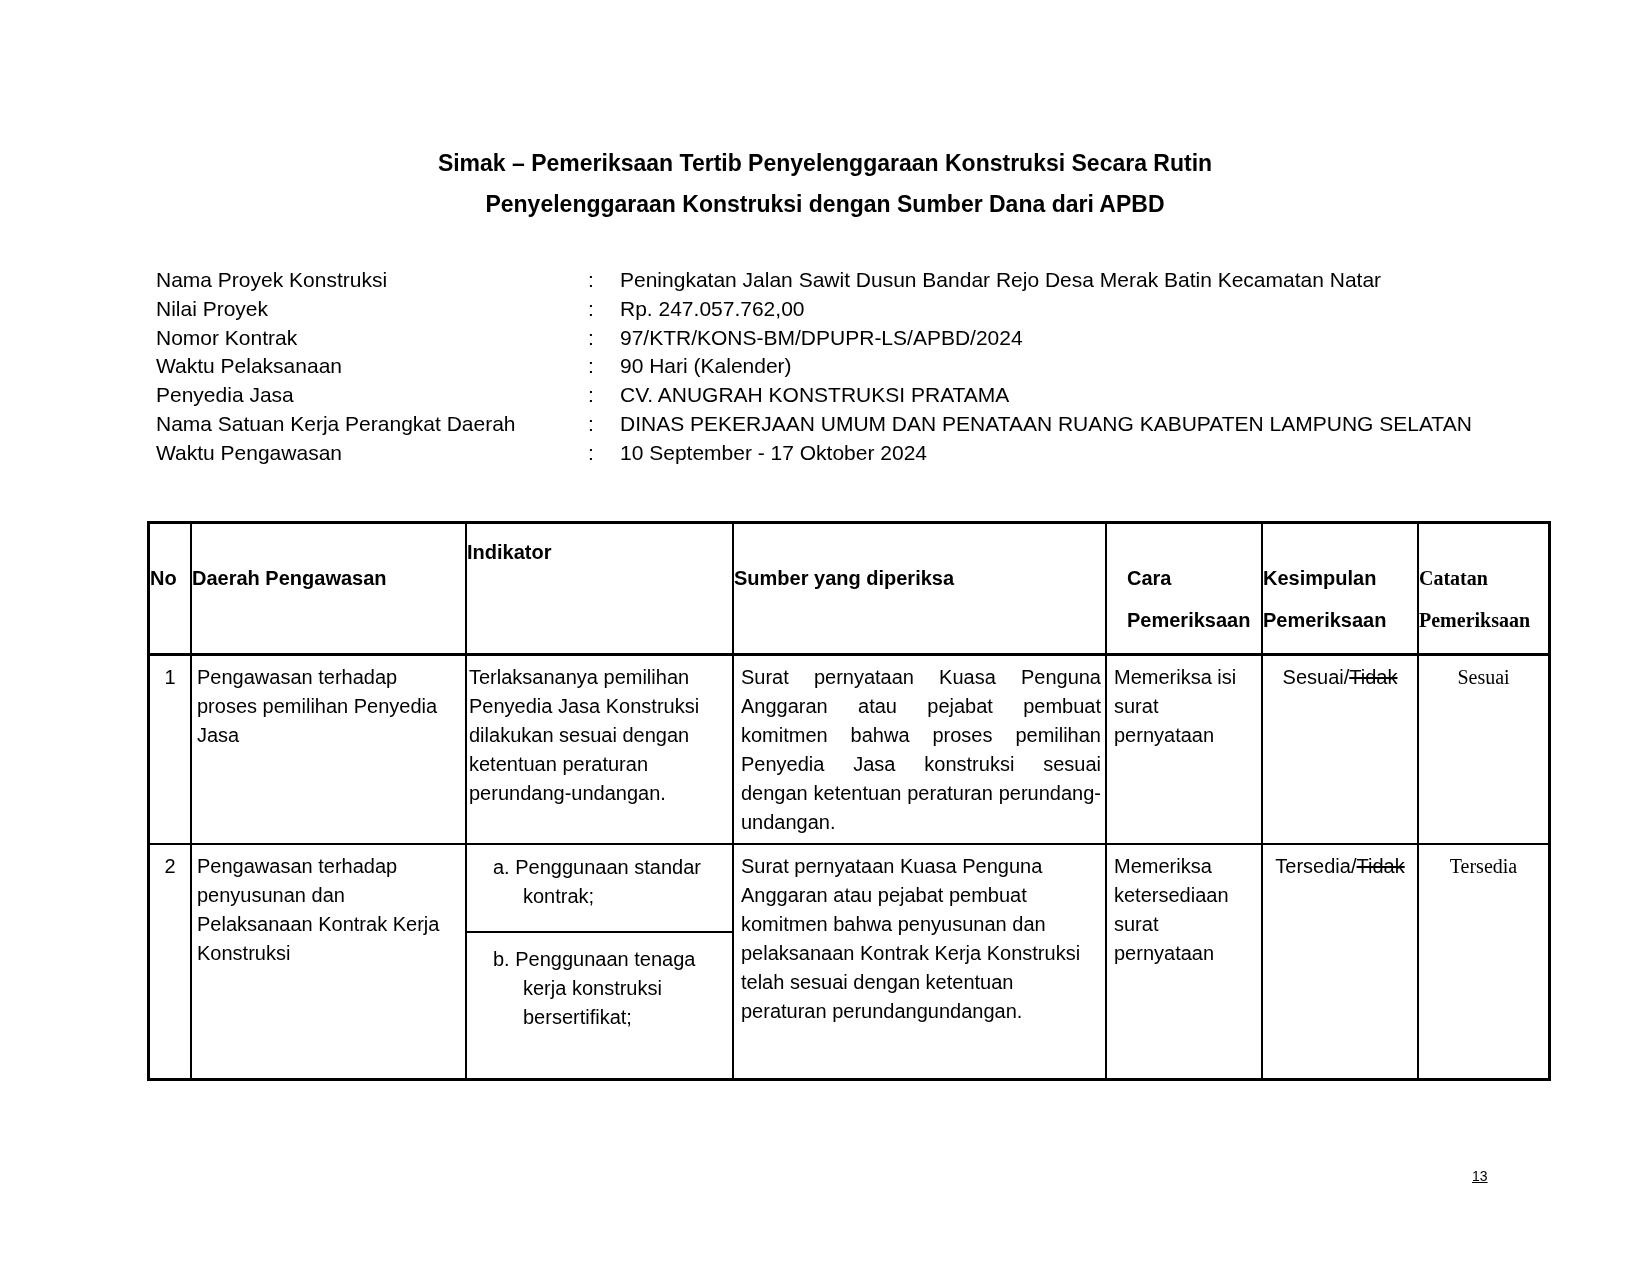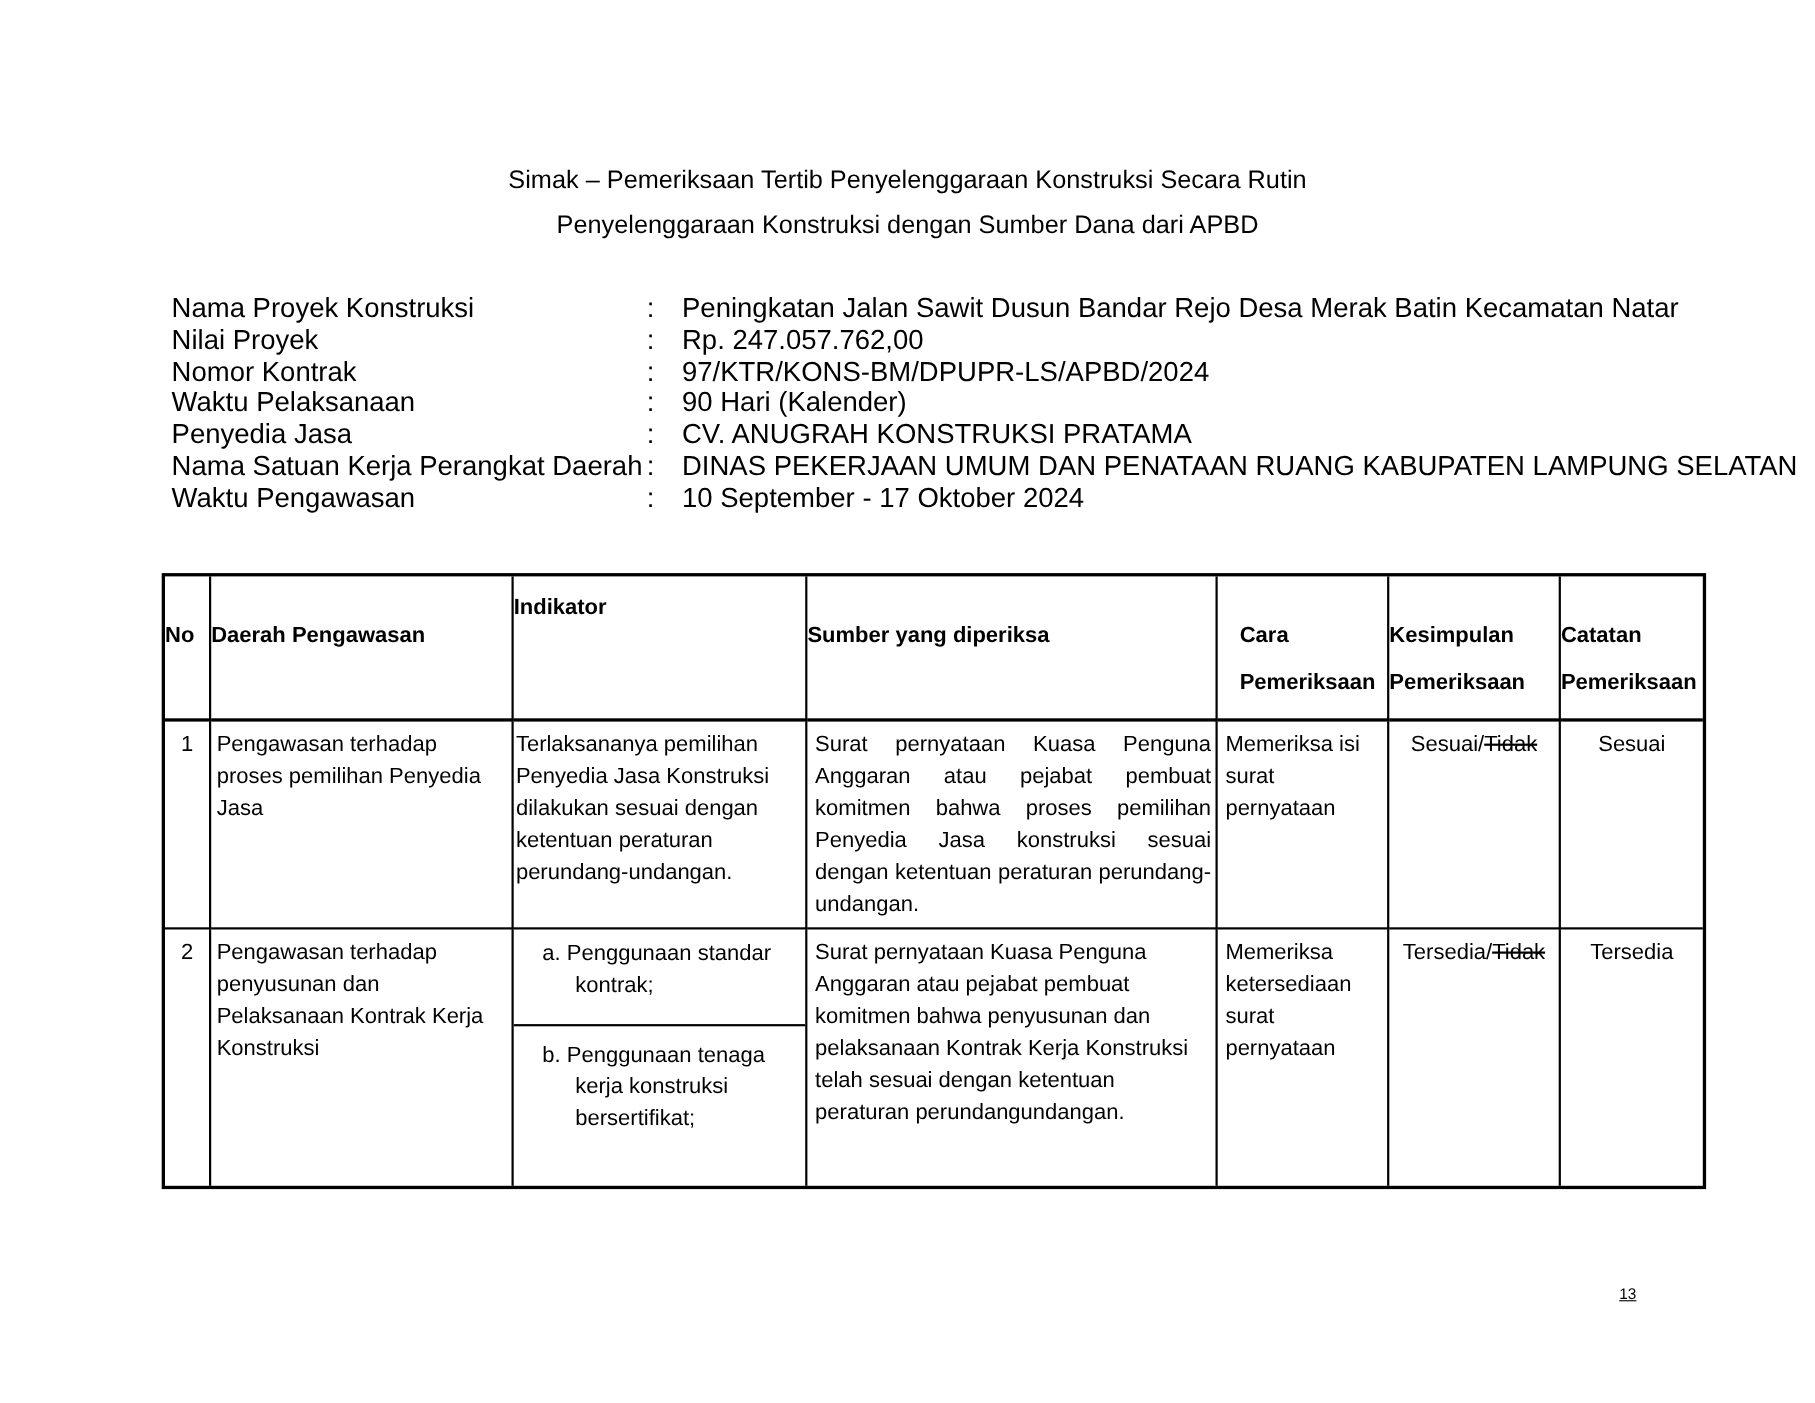--- a/index.html
+++ b/index.html
@@ -7,43 +7,43 @@
     width:1650px;height:1275px;
     background:#ffffff;
     position:relative;
     font-family:"Liberation Sans","DejaVu Sans",sans-serif;
     color:#000;
     overflow:hidden;
   }
   
   .titles{
     position:absolute;left:0;top:143px;width:1650px;
-    text-align:center;font-weight:normal;font-size:23px;line-height:41px;
+    text-align:center;font-weight:bold;font-size:23px;line-height:41px;
   }
   
   .meta{
     position:absolute;left:156px;top:266px;width:1420px;
-    font-size:25px;line-height:28.8px;
+    font-size:21px;line-height:28.8px;
   }
   .meta-row{display:flex;}
   .meta-label{width:432px;flex:0 0 432px;}
   .meta-sep{width:32px;flex:0 0 32px;}
   .meta-value{white-space:nowrap;}
   
   .doc-table{
     position:absolute;left:147px;top:521px;
     width:1398px;height:554px;
     border:3px solid #000;
     display:grid;
     grid-template-columns:42px 275px 267px 373px 156px 156px 129px;
     grid-template-rows:132px 189px 233px;
     font-size:20px;line-height:29px;
   }
   .cell{box-sizing:border-box;border-right:2px solid #000;border-bottom:2px solid #000;overflow:hidden;}
-  .cell.last-col{border-right:none;}
+  .cell.last-col{border-right:none;font-family:Liberation Serif, serif;}
   .cell.last-row{border-bottom:none;}
   .th{
     font-weight:bold;text-align:left;border-bottom:3px solid #000;
     line-height:42px;padding-top:33px;
   }
   .th.th-indikator{padding-top:7px;}
   .th.th-cara{text-align:left;padding-left:20px;padding-right:8px;}
   .th.th-catatan{padding-left:0;padding-right:0;}
   .td{padding:7px 6px 0 6px;vertical-align:top;}
   .td.no-col{text-align:center;padding-left:0;padding-right:0;}

